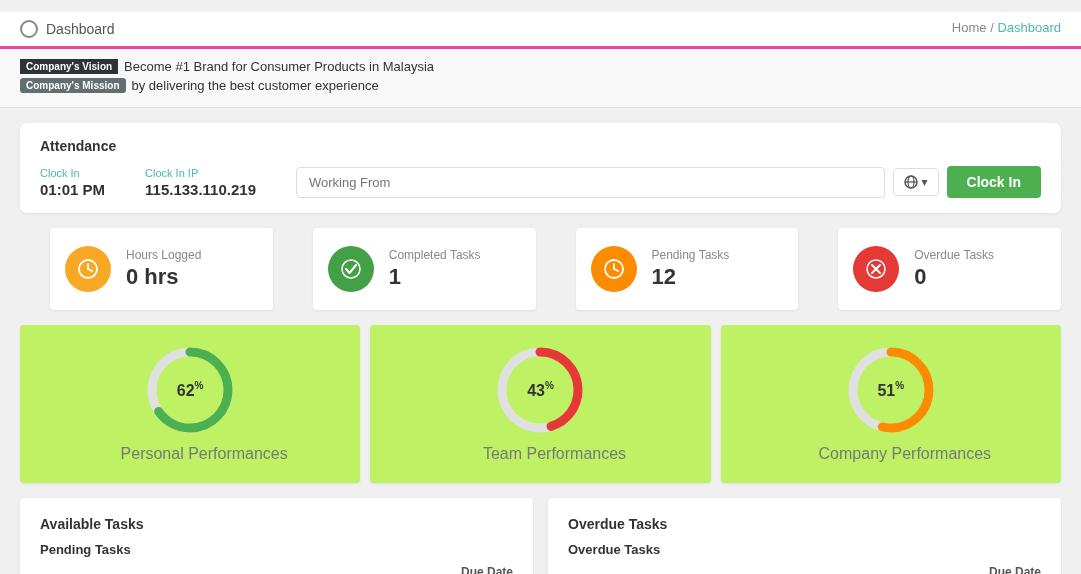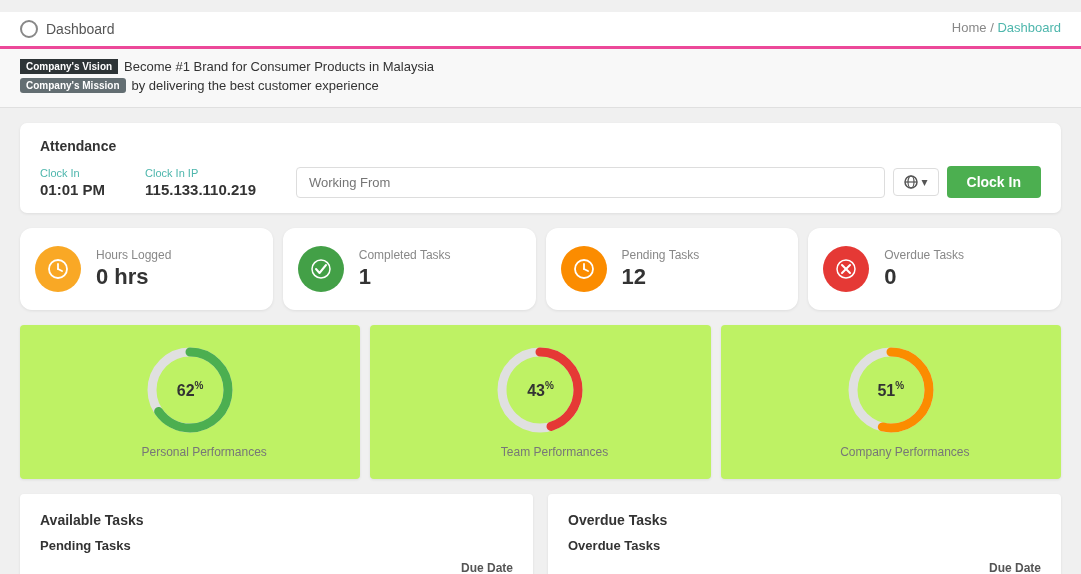--- a/index.html
+++ b/index.html
@@ -99,27 +99,28 @@
       cursor: pointer;
     }
 
     .stats-row {
       display: flex;
       gap: 10px;
       margin-bottom: 15px;
     }
     .stat-card {
       background: #fff;
-      border-radius: 12px;
+      border-radius: 4px;
       flex: 1;
       padding: 18px 15px;
       display: flex;
       align-items: center;
       gap: 15px;
       box-shadow: 0 1px 3px rgba(0,0,0,0.08);
+      margin-left: 30px;
     }
     .stat-icon {
       width: 46px;
       height: 46px;
       border-radius: 50%;
       display: flex;
       align-items: center;
       justify-content: center;
       flex-shrink: 0;
     }
@@ -139,21 +140,21 @@
     .perf-card {
       background: #bef264;
       border-radius: 4px;
       flex: 1;
       padding: 20px 15px;
       display: flex;
       flex-direction: column;
       align-items: center;
       box-shadow: 0 1px 3px rgba(0,0,0,0.08);
     }
-    .perf-label { font-size: 12px; color: #777; margin-top: 10px; padding-left: 28px; }
+    .perf-label { font-size: 16px; color: #777; margin-top: 10px; padding-left: 28px; }
 
     .donut-container {
       position: relative;
       width: 90px;
       height: 90px;
     }
     .donut-container svg {
       transform: rotate(-90deg);
     }
     .donut-text {

